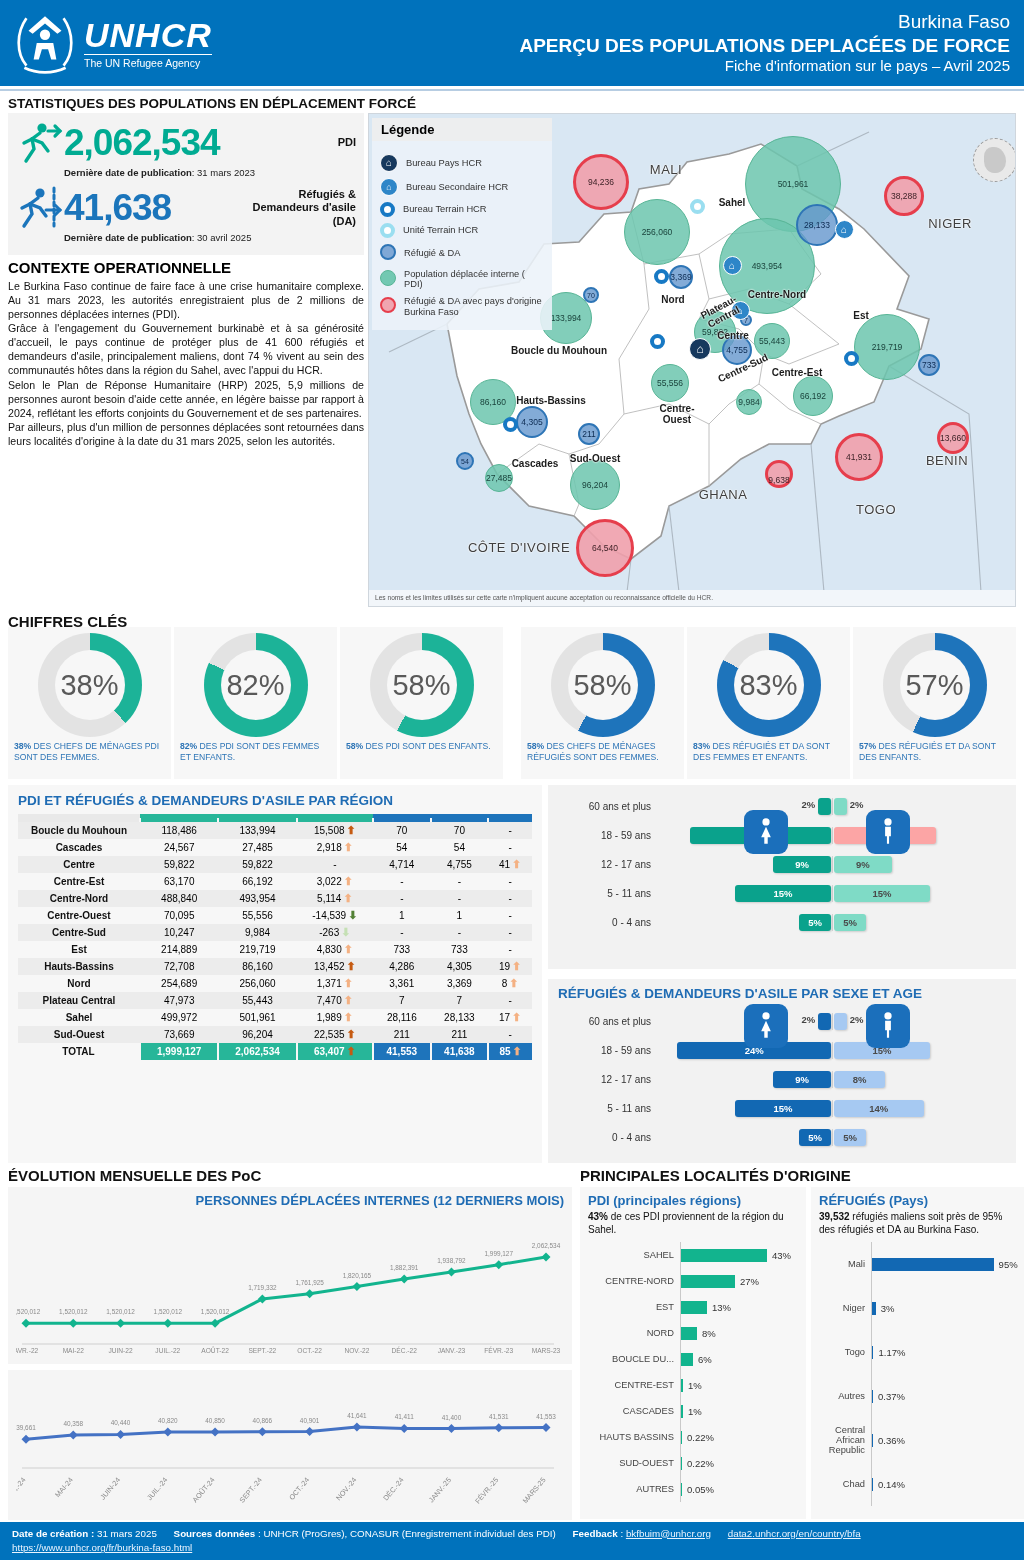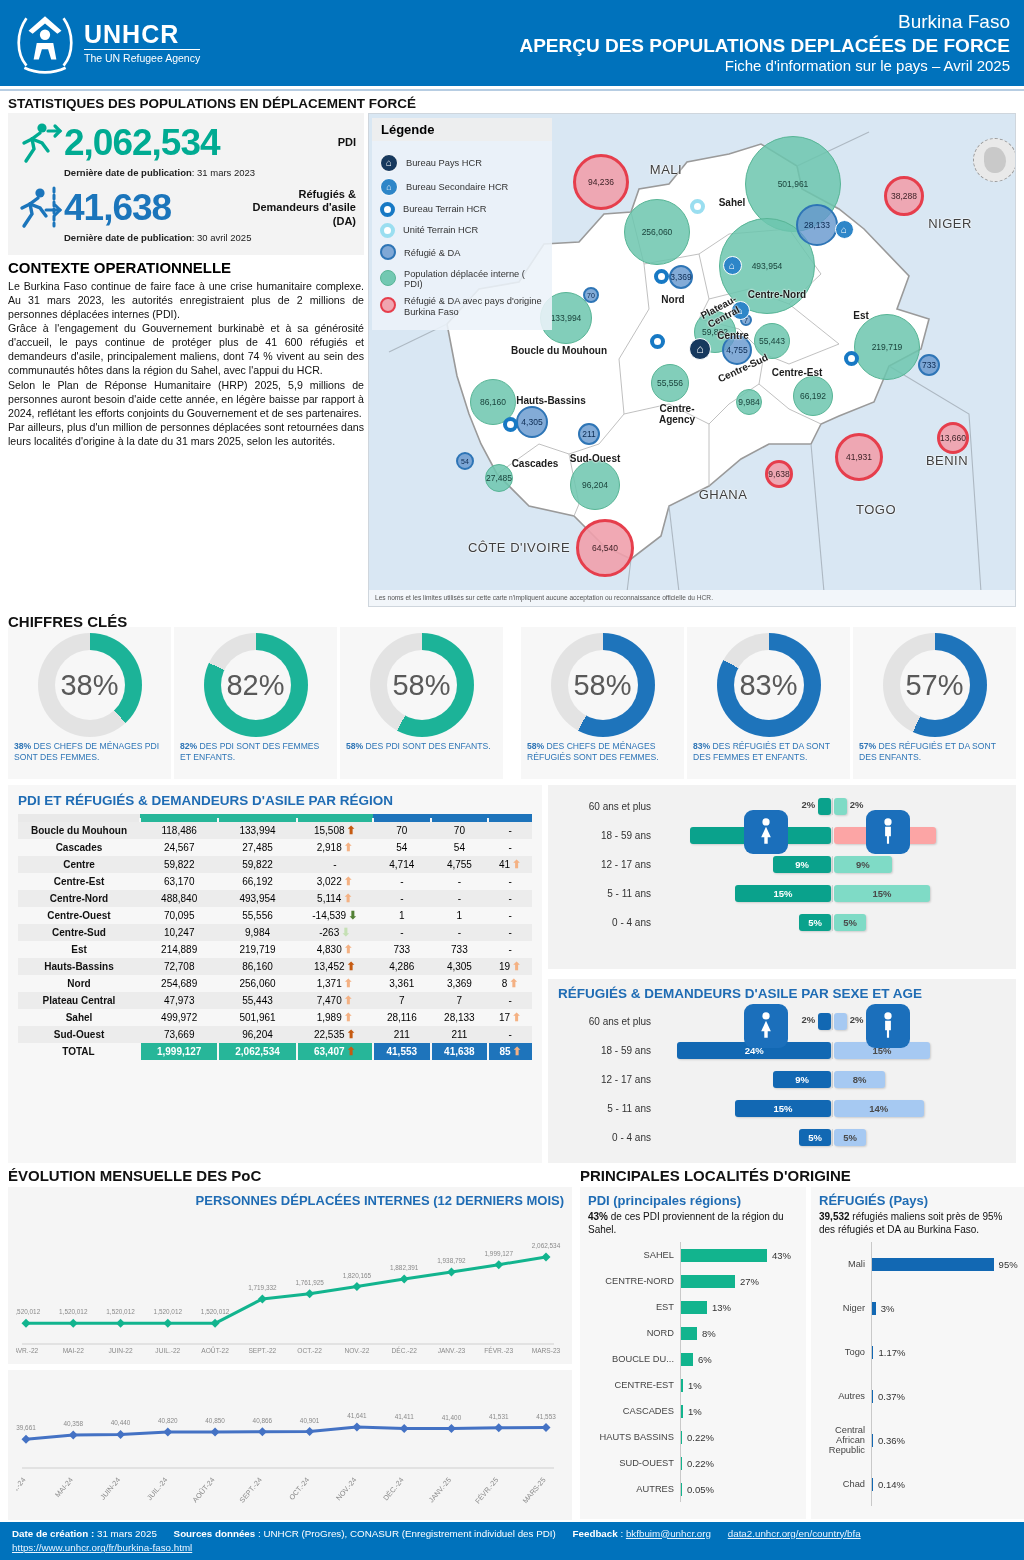--- a/index.html
+++ b/index.html
@@ -3,21 +3,21 @@
 <meta charset="utf-8">
 <style>
   * { box-sizing: border-box; margin: 0; padding: 0; }
   body { width:1024px; height:1560px; background:#fff; font-family:"Liberation Sans", sans-serif; overflow:hidden; }
   .page { width:1024px; height:1560px; display:flex; flex-direction:column; padding:0 8px; overflow:hidden; }
 
   
   .header { margin:0 -8px; background:#0072bc; color:#fff; height:86px; display:flex; align-items:center; justify-content:space-between; padding:6px 14px; }
   .logo { display:flex; align-items:center; gap:8px; }
   .logo-emblem { width:62px; height:66px; }
-  .logo-text .unhcr { font-size:25px; font-weight:bold; letter-spacing:1px; line-height:1; }
+  .logo-text .unhcr { font-size:34px; font-weight:bold; letter-spacing:1px; line-height:1;font-style:italic; }
   .logo-text .tagline { font-size:10.5px; border-top:1.5px solid #fff; margin-top:2px; padding-top:2px; }
   .header-right { text-align:right; line-height:1.25; }
   .header-right .country { font-size:19px; }
   .header-right .doc-title { font-size:19px; font-weight:bold; }
   .header-right .doc-sub { font-size:15px; }
   .rule { height:5px; border-bottom:2px solid #b7cde2; margin:0 -8px 0; background:#fff; }
 
   .h1 { font-size:13.5px; font-weight:bold; color:#111; padding:5px 0 3px; height:22px; }
   .h1big { font-size:15px; font-weight:bold; color:#111; height:20px; }
 
@@ -313,21 +313,21 @@
           </div>
           <div class="bubble origin" style="left: 466px; top: 319px; width: 48px; height: 48px;">
             <span>41,931</span>
           </div>
           <div class="bubble origin" style="left: 515px; top: 62px; width: 40px; height: 40px;">
             <span>38,288</span>
           </div>
           <div class="bubble origin" style="left: 568px; top: 308px; width: 32px; height: 32px;">
             <span>13,660</span>
           </div>
-          <div class="bubble origin" style="left: 396px; top: 346px; width: 28px; height: 28px;">
+          <div class="bubble origin" style="left: 396px; top: 346px; width: 28px; height: 28px; align-items: flex-end;">
             <span>9,638</span>
           </div>
           <div class="office pays" style="left: 320px; top: 224px;">⌂</div>
           <div class="office secondaire" style="left: 465.5px; top: 105.5px;">⌂</div>
           <div class="office secondaire" style="left: 353.5px; top: 141.5px;">⌂</div>
           <div class="office secondaire" style="left: 361.5px; top: 186.5px;">⌂</div>
           <div class="office terrain" style="left: 284.5px; top: 154.5px;"></div>
           <div class="office terrain" style="left: 133.5px; top: 302.5px;"></div>
           <div class="office terrain" style="left: 474.5px; top: 236.5px;"></div>
           <div class="office terrain" style="left: 280.5px; top: 219.5px;"></div>
@@ -342,21 +342,21 @@
           <div class="maplabel region" style="left: 304px; top: 185px;">Nord</div>
           <div class="maplabel region" style="left: 408px; top: 180px;">Centre-Nord</div>
           <div class="maplabel region" style="left: 352px; top: 198px; transform: translate(-50%, -50%) rotate(-28deg);">Plateau-
 Central</div>
           <div class="maplabel region" style="left: 364px; top: 221px;">Centre</div>
           <div class="maplabel region" style="left: 190px; top: 236px;">Boucle du Mouhoun</div>
           <div class="maplabel region" style="left: 492px; top: 201px;">Est</div>
           <div class="maplabel region" style="left: 374px; top: 254px; transform: translate(-50%, -50%) rotate(-25deg);">Centre-Sud</div>
           <div class="maplabel region" style="left: 428px; top: 258px;">Centre-Est</div>
           <div class="maplabel region" style="left: 308px; top: 300px;">Centre-
-Agency</div>
+Ouest</div>
           <div class="maplabel region" style="left: 182px; top: 286px;">Hauts-Bassins</div>
           <div class="maplabel region" style="left: 166px; top: 349px;">Cascades</div>
           <div class="maplabel region" style="left: 226px; top: 344px;">Sud-Ouest</div>
         </div>
       <div class="legend">
         <div class="legend-title">Légende</div>
         <div class="legend-items" id="legend-items">
             <div class="legend-item">
               <span class="licon">
                 <span class="office pays" style="position:static;width:18px;height:18px;font-size:10px;">⌂</span>

